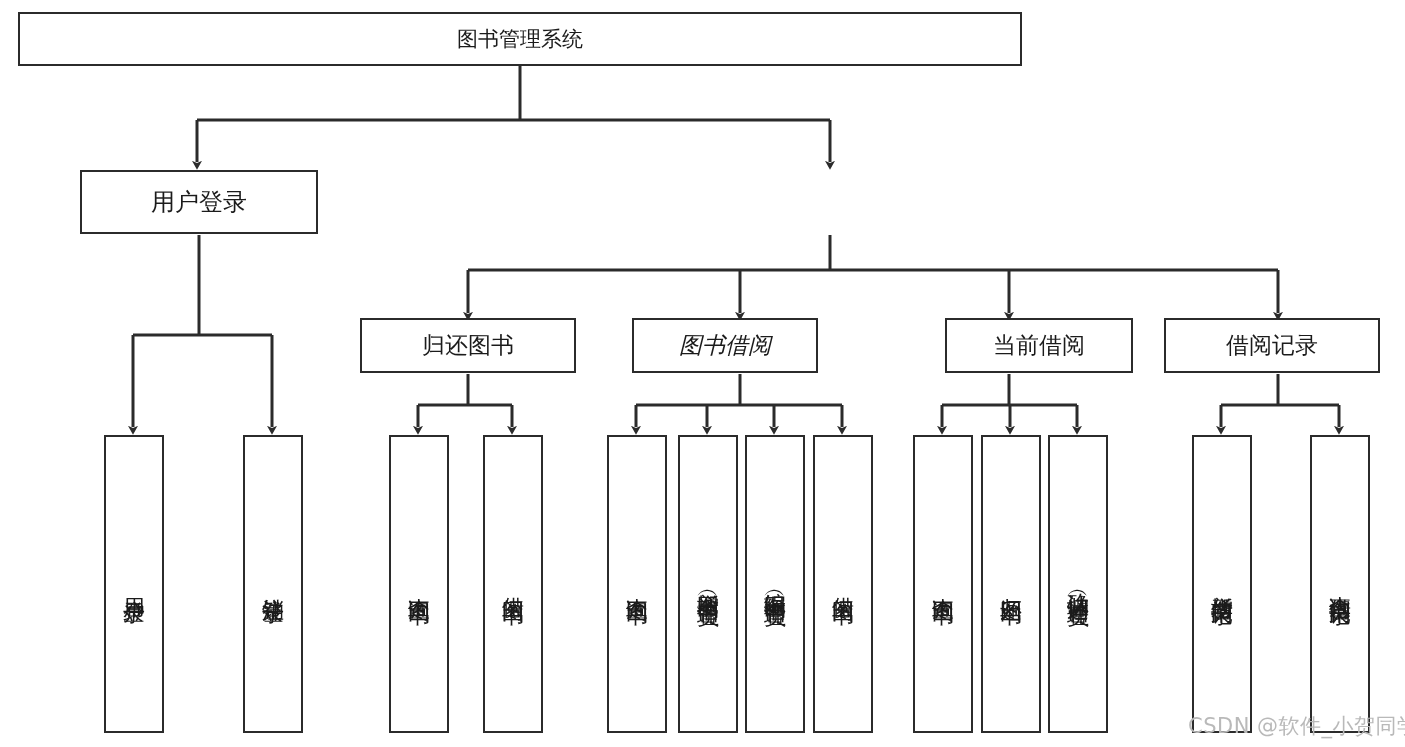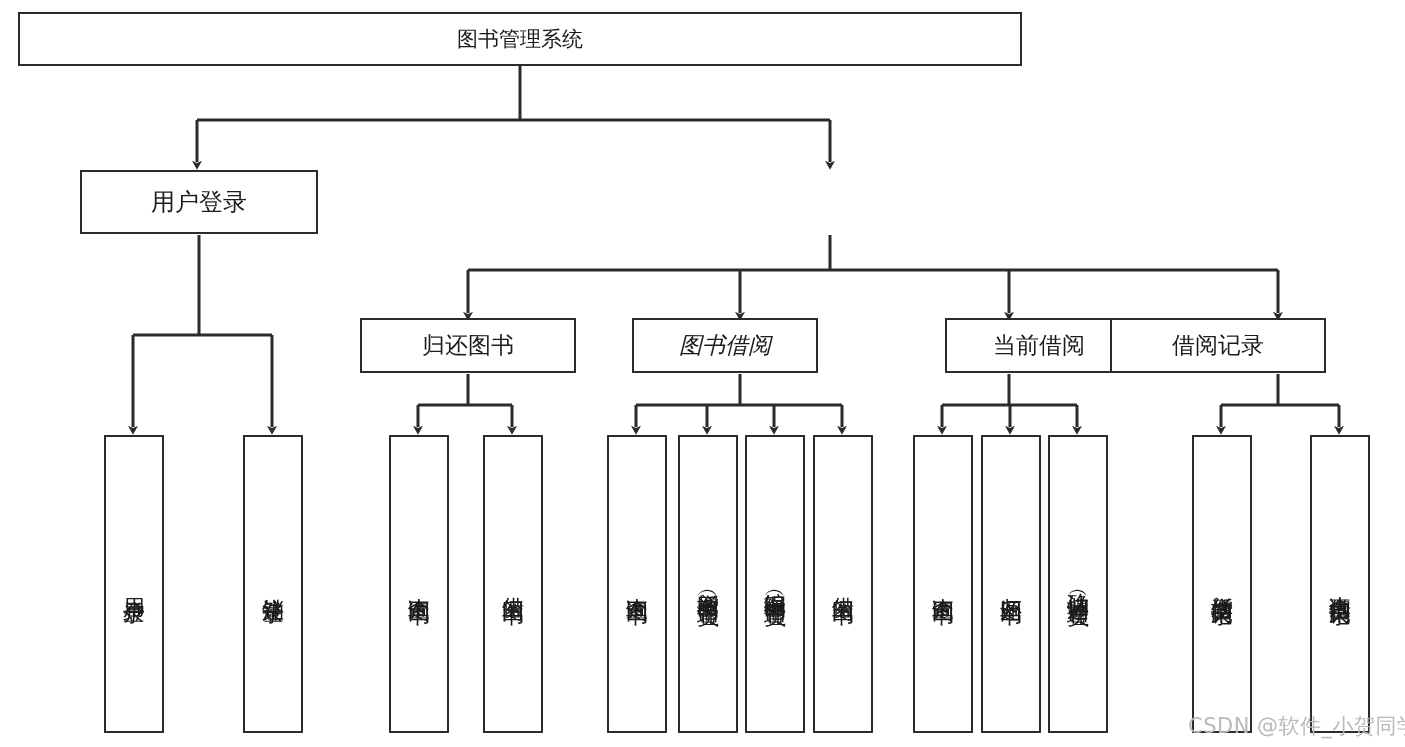--- a/index.html
+++ b/index.html
@@ -135,21 +135,21 @@
 
   <div class="node level2" style="left:360px; top:318px; width:216px; height:55px;">
     <span>归还图书</span>
   </div>
   <div class="node level2" style="left:632px; top:318px; width:186px; height:55px;font-style:italic;">
     <span>图书借阅</span>
   </div>
   <div class="node level2" style="left:901px; top:318px; width:188px; height:55px;margin-left:44px;">
     <span>当前借阅</span>
   </div>
-  <div class="node level2" style="left:1110px; top:318px; width:216px; height:55px;">
+  <div class="node level2" style="left:1164px; top:318px; width:216px; height:55px;">
     <span>借阅记录</span>
   </div>
 
   <div class="node leaf" style="left:104px; top:435px; width:60px; height:298px;">
     <span class="vtext">用户登录</span>
   </div>
   <div class="node leaf" style="left:243px; top:435px; width:60px; height:298px;">
     <span class="vtext">注销登录</span>
   </div>
 

